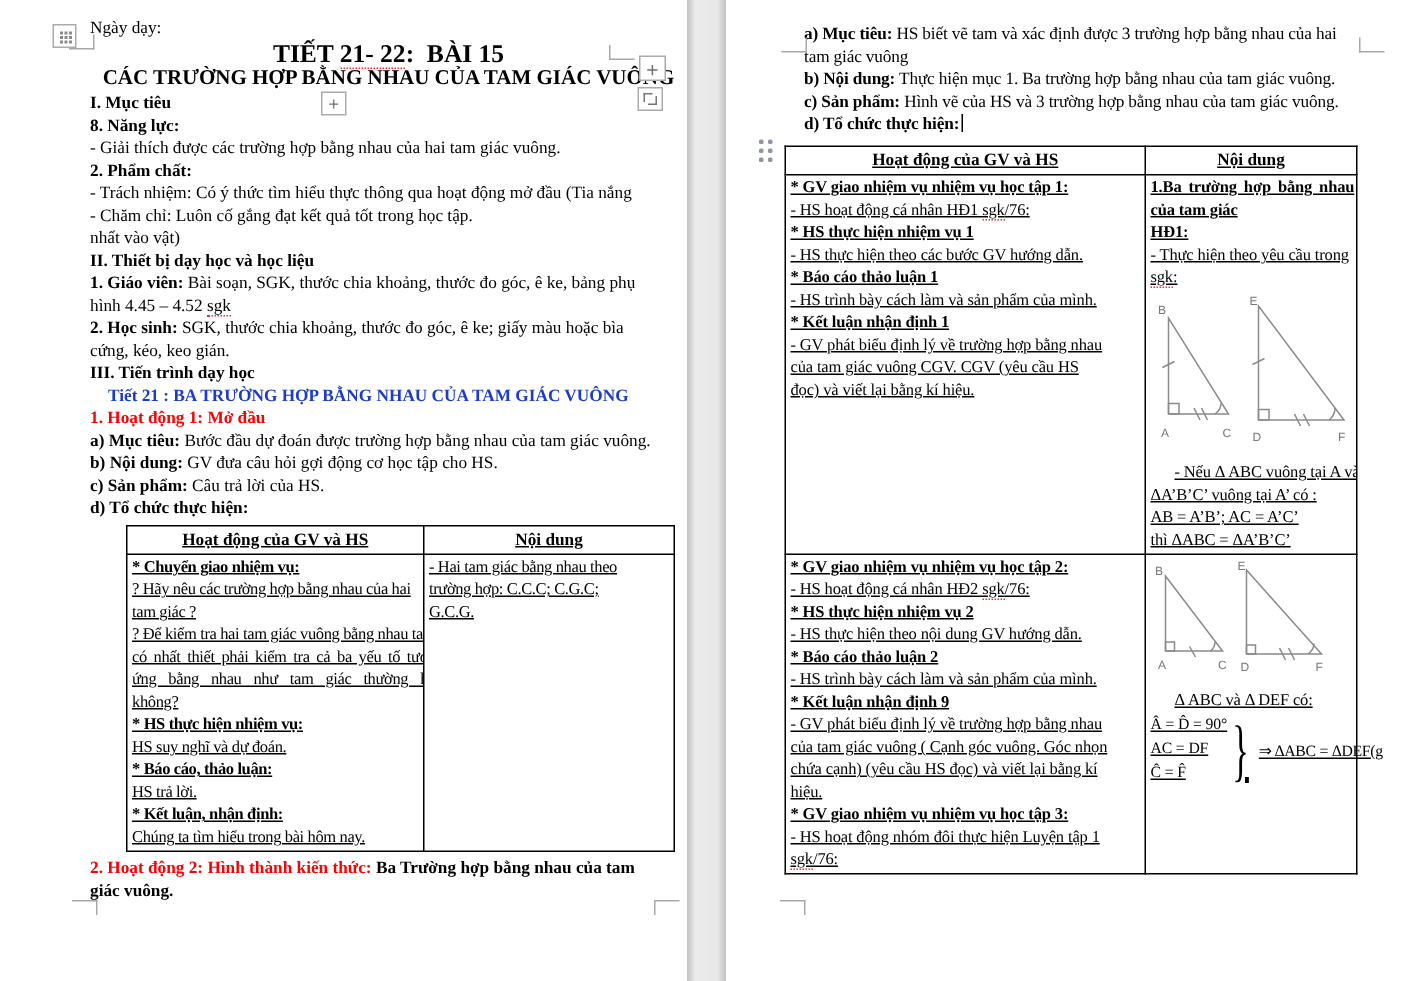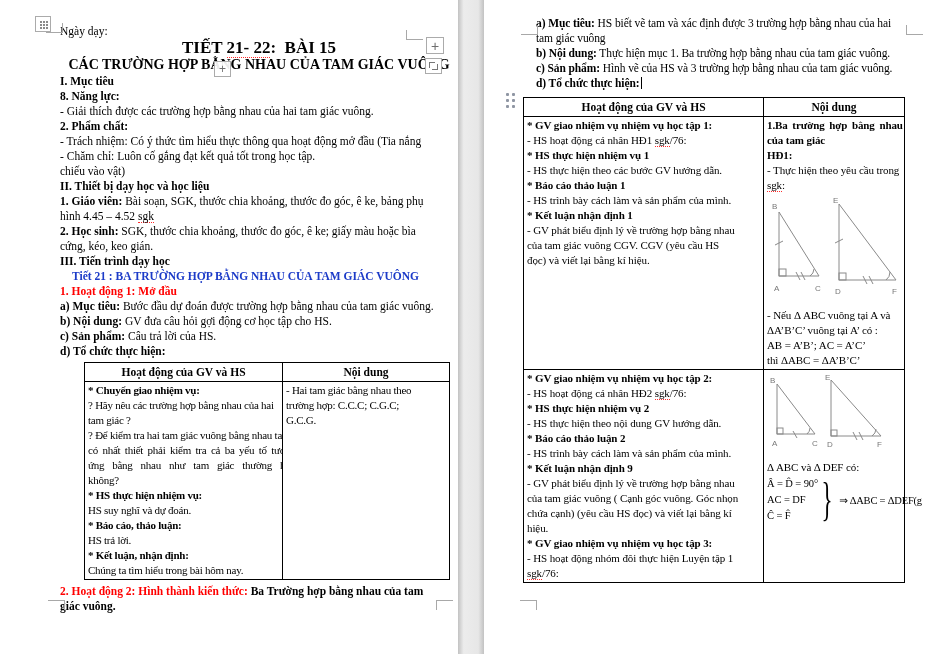--- a/index.html
+++ b/index.html
@@ -1,38 +1,38 @@
 <!DOCTYPE html>
 <html><head>
 <meta charset="utf-8">
 <style>
   html,body{margin:0;padding:0;}
   body{width:934px;height:654px;position:relative;background:#ffffff;overflow:hidden;
        font-family:"Liberation Serif", serif;color:#000;}
   .page{position:absolute;top:0;height:654px;background:#fff;box-sizing:border-box;}
-  #page1{left:0;width:458px;padding:24px 0 0 60px;}
+  #page1{left:0;width:458px;padding:12px 0 0 60px;}
   #page2{left:484px;width:450px;padding:16px 0 0 39px;}
   #page2 .para2{padding-left:13px;}
   .gutter{position:absolute;left:458px;top:0;width:26px;height:654px;
           background:linear-gradient(to right,#c2c2c2 0,#ececec 22%,#e7e7e7 78%,#c2c2c2 100%);}
   .ln{font-size:11.5px;line-height:15px;min-height:15px;white-space:nowrap;}
   .b{font-weight:bold;}
   .t1{font-size:17px;line-height:17px;}
   .t2{font-size:14px;line-height:18px;}
   .al-center{text-align:center;}
   .ind1{padding-left:12px;}
   .sp1{word-spacing:2px;}
   .sp2{word-spacing:5.5px;}
-  .gap12{margin-top:12px;}
+  .gap12{margin-top:12px;margin-left:16px;}
   .sq{border-bottom:1px dotted #ff2a2a;}
   #page2 .ln{letter-spacing:-0.1px;}
   table{border-collapse:collapse;table-layout:fixed;margin-top:3px;}
   #page1 table{margin-left:24px;width:365px;}
   #page2 table{width:381px;margin-top:6px;}
-  th,td{border:1.5px solid #000;vertical-align:top;}
+  th,td{border:1.5px solid #000;vertical-align:top;text-decoration:underline;}
   th{font-size:11.5px;line-height:16px;padding:1px 2px;text-align:center;font-weight:bold;}
   td{padding:1px 3px;overflow:hidden;}
   td.of-visible{overflow:visible;}
   table .ln{font-size:11px;letter-spacing:-0.25px;}
   .caret{display:inline-block;width:1.3px;height:12px;background:#000;vertical-align:-2px;margin-left:1px;}
   .red-bottom{margin-top:4px;}
   .figure{display:block;margin:3px 0 2px 2px;}
   .figure text{font-family:"Liberation Sans",sans-serif;font-size:8px;fill:#777;}
   .figure path,.figure line,.figure polyline,.figure rect{stroke:#8a8a8a;fill:none;stroke-width:1;}
   .eq{display:flex;align-items:center;white-space:nowrap;margin-top:1px;}
@@ -69,21 +69,21 @@
   <div>
       <div class="ln"><span>Ngày dạy:</span></div>
       <div class="ln al-center t1"><span class="b">TIẾT </span><span class="b sq">21- 22</span><span class="b">:&nbsp; BÀI 15</span></div>
       <div class="ln al-center t2"><span class="b">CÁC TRƯỜNG HỢP BẰNG NHAU CỦA TAM GIÁC VUÔNG</span></div>
       <div class="ln"><span class="b">I. Mục tiêu</span></div>
       <div class="ln"><span class="b">8. Năng lực:</span></div>
       <div class="ln"><span>- Giải thích được các trường hợp bằng nhau của hai tam giác vuông.</span></div>
       <div class="ln"><span class="b">2. Phẩm chất:</span></div>
       <div class="ln"><span>- Trách nhiệm: Có ý thức tìm hiểu thực thông qua hoạt động mở đầu (Tia nắng</span></div>
       <div class="ln"><span>- Chăm chỉ: Luôn cố gắng đạt kết quả tốt trong học tập.</span></div>
-      <div class="ln"><span>chiếu vào vật)</span></div>
+      <div class="ln"><span>nhất vào vật)</span></div>
       <div class="ln"><span class="b">II. Thiết bị dạy học và học liệu</span></div>
       <div class="ln"><span class="b">1. Giáo viên:</span><span> Bài soạn, SGK, thước chia khoảng, thước đo góc, ê ke, bảng phụ</span></div>
       <div class="ln"><span>hình 4.45 – 4.52 </span><span class="sq">sgk</span></div>
       <div class="ln"><span class="b">2. Học sinh:</span><span> SGK, thước chia khoảng, thước đo góc, ê ke; giấy màu hoặc bìa</span></div>
       <div class="ln"><span>cứng, kéo, keo gián.</span></div>
       <div class="ln"><span class="b">III. Tiến trình dạy học</span></div>
       <div class="ln ind1"><span class="b" style="color: rgb(28, 59, 200);">Tiết 21 : BA TRƯỜNG HỢP BẰNG NHAU CỦA TAM GIÁC VUÔNG</span></div>
       <div class="ln"><span class="b" style="color: rgb(255, 0, 0);">1. Hoạt động 1: Mở đầu</span></div>
       <div class="ln"><span class="b">a) Mục tiêu:</span><span> Bước đầu dự đoán được trường hợp bằng nhau của tam giác vuông.</span></div>
       <div class="ln"><span class="b">b) Nội dung:</span><span> GV đưa câu hỏi gợi động cơ học tập cho HS.</span></div>

